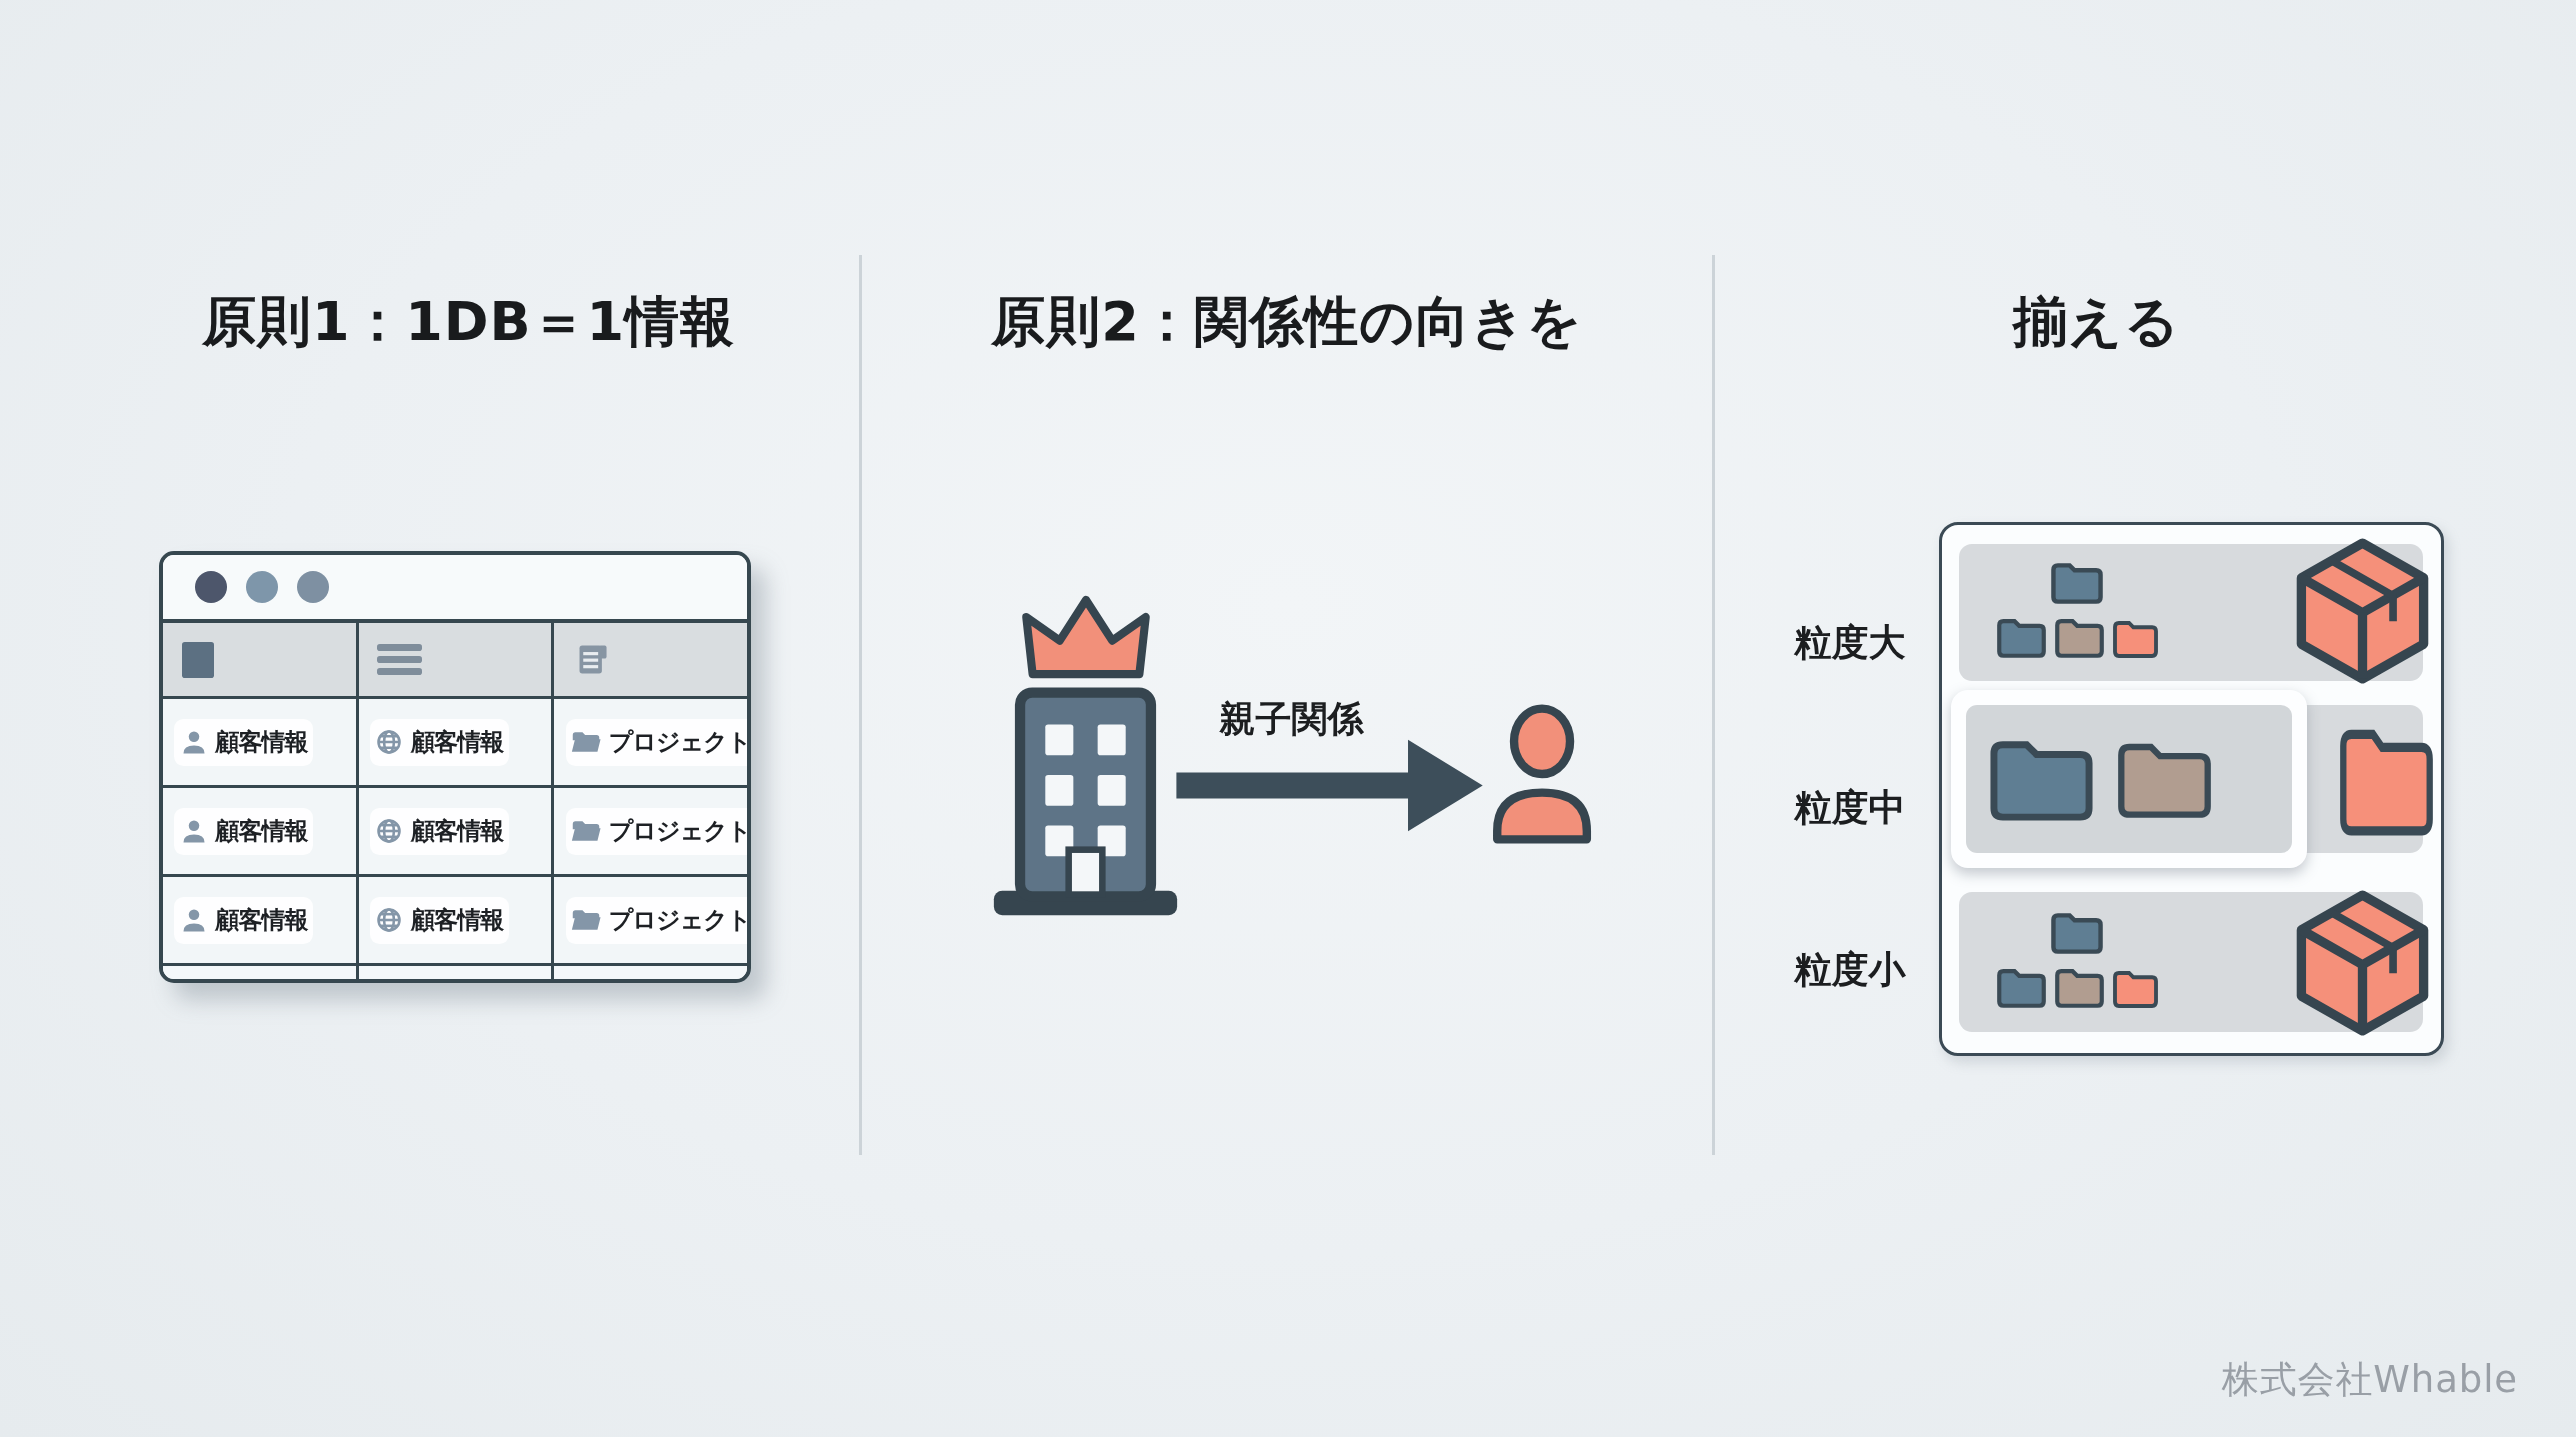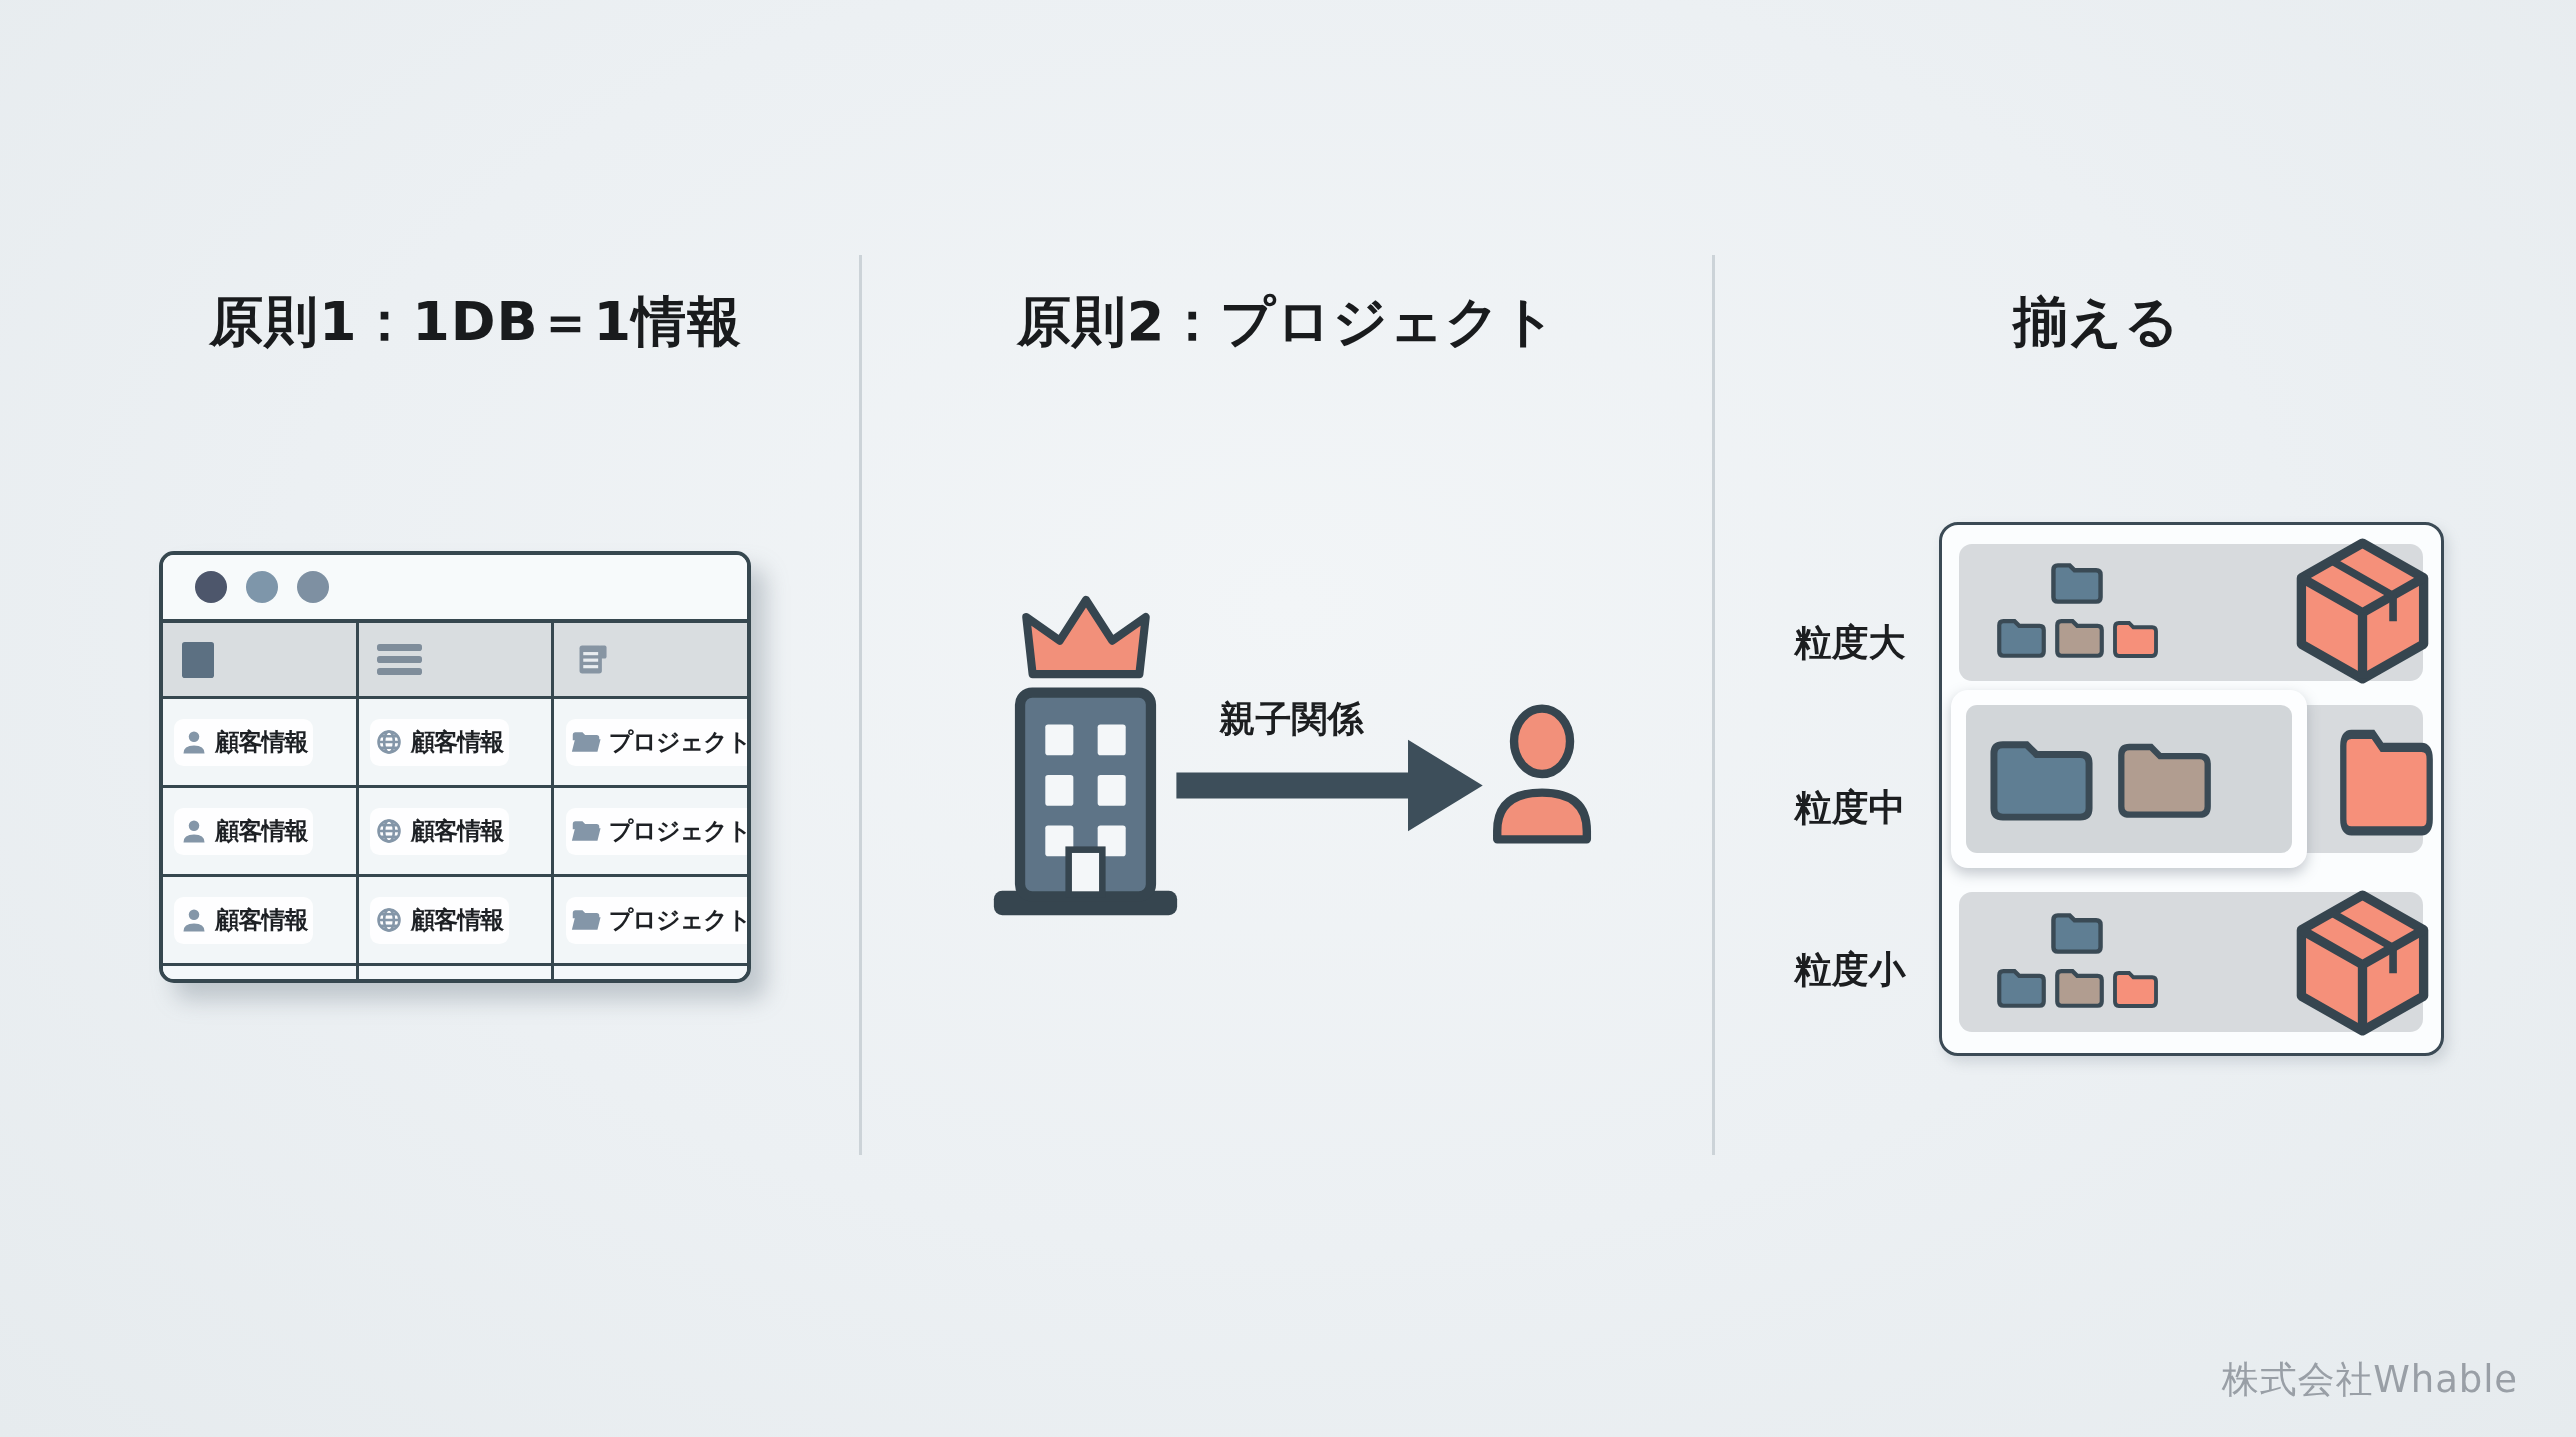--- a/index.html
+++ b/index.html
@@ -18,21 +18,21 @@
   .d1{left:859px;}
   .d2{left:1712px;}
 
   
   .title{
     position:absolute;top:279px;margin:0;
     font-size:54px;font-weight:800;color:#191b1d;
     text-align:center;line-height:86px;letter-spacing:0.9px;
   }
   .title .tl{display:block;}
-  .t1{left:129px;width:693px;}
+  .t1{left:122px;width:693px;}
   .t2{left:936px;width:702px;}
   .t3{left:1750px;width:693px;}
 
   
   .window{
     position:absolute;left:159px;top:551px;width:592px;height:432px;
     background:#f7fafb;border:4.7px solid #36474f;border-radius:15px;
     box-shadow:15px 17px 22.5px rgba(125,138,148,.4);
     display:flex;flex-direction:column;overflow:hidden;box-sizing:border-box;
   }
@@ -96,21 +96,21 @@
 
 <div class="stage">
 
   <div class="divider d1"></div>
   <div class="divider d2"></div>
 
   <h1 class="title t1">
     <span class="tl">原則1：1DB＝1情報</span>
   </h1>
   <h1 class="title t2">
-    <span class="tl">原則2：プロジェクト</span>
+    <span class="tl">原則2：関係性の向きを</span>
   </h1>
   <h1 class="title t3">
     <span class="tl">揃える</span>
   </h1>
 
   <div class="window">
     <div class="titlebar">
       <span class="dot dot1"></span>
       <span class="dot dot2"></span>
       <span class="dot dot3"></span>

